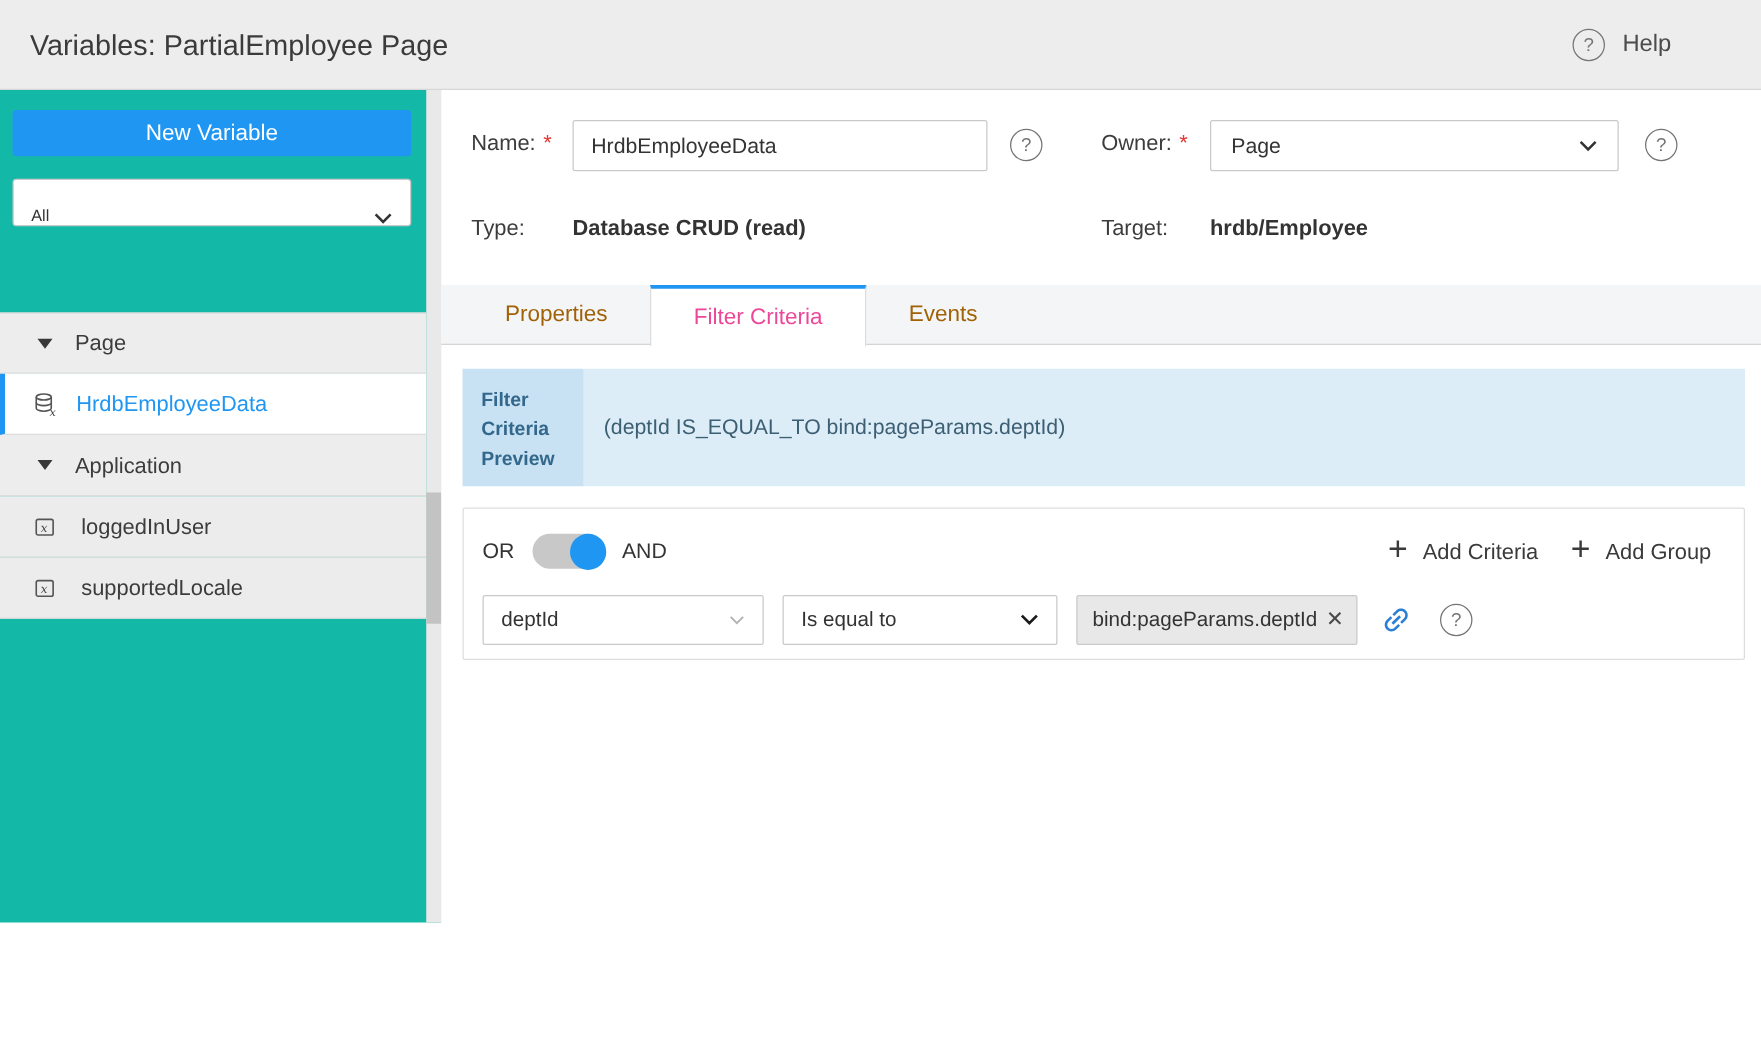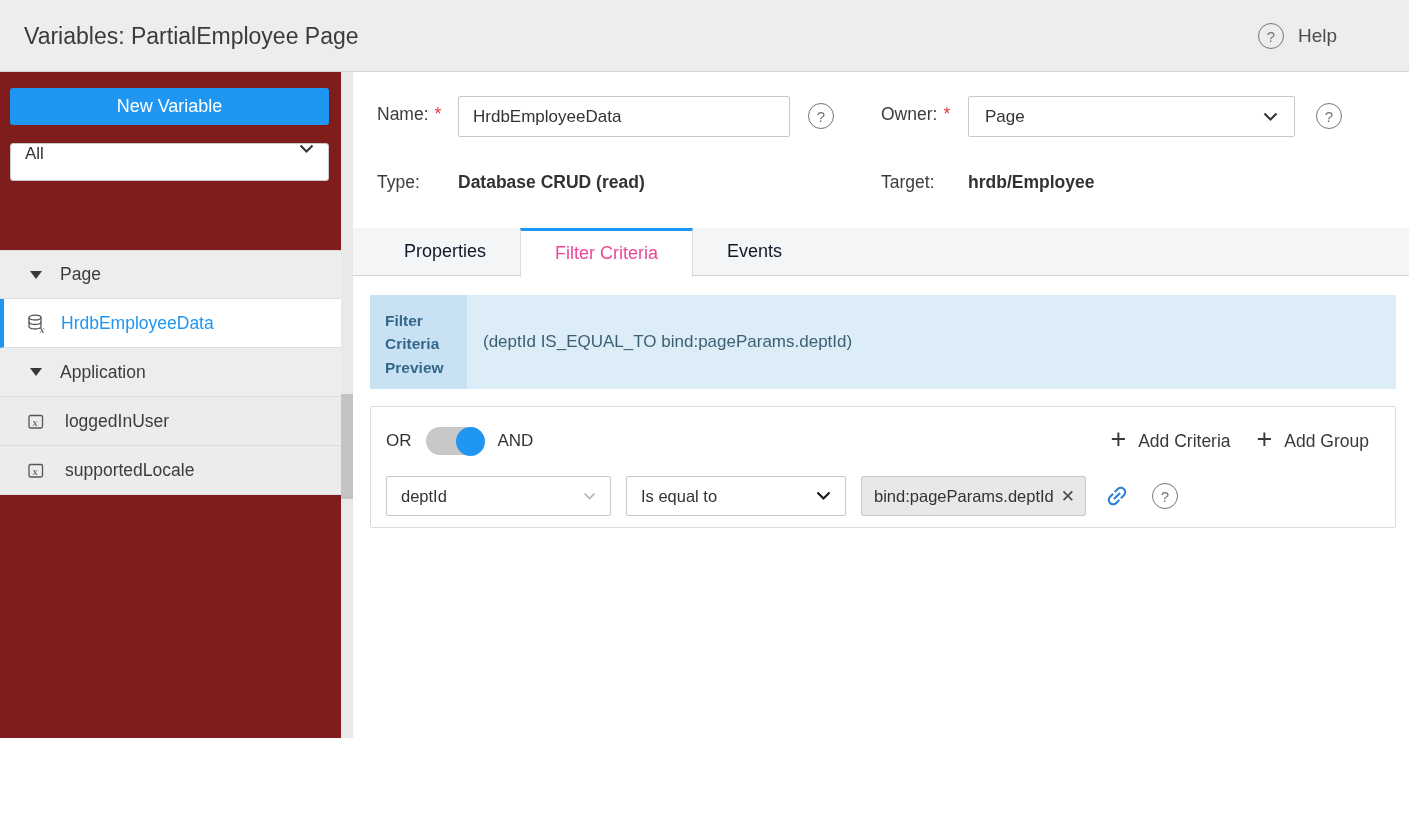--- a/index.html
+++ b/index.html
@@ -7,25 +7,25 @@
   .screen { position:relative; width:1409px; height:838px; background:#fff; overflow:hidden; }
 
   
   .hdr { position:absolute; left:0; top:0; width:1409px; height:72px; background:#ededee; border-bottom:1px solid #d7d7d7; }
   .hdr-title { position:absolute; left:24px; top:0; height:68px; line-height:72px; font-size:23px; color:#3b3b3b; }
   .hdr-help { position:absolute; right:72px; top:0; height:72px; display:flex; align-items:center; gap:14px; cursor:pointer; }
   .qcircle { width:26px; height:26px; border:1.6px solid #757575; border-radius:50%; display:flex; align-items:center; justify-content:center; font-size:15px; color:#757575; background:transparent; }
   .hdr-help-label { font-size:19px; color:#4c4c4c; }
 
   
-  .sidebar { position:absolute; left:0; top:72px; width:353px; height:666px; background:#7f1d1d; }
+  .sidebar { position:absolute; left:0; top:72px; width:353px; height:666px; background:#14b8a6; }
   .sb-scroll-track { position:absolute; right:0; top:0; width:12px; height:666px; background:#e9e9e9; }
   .sb-scroll-thumb { position:absolute; right:0; top:322px; width:12px; height:105px; background:#c3c3c3; }
   .btn-new { position:absolute; left:10px; top:16px; width:319px; height:37px; background:#2096f3; border:none; border-radius:3px; color:#fff; font-size:18px; font-family:inherit; cursor:pointer; }
-  .sb-select { position:absolute; left:10px; top:71px; width:319px; height:38px; background:#fff; border:1px solid #c9c9c9; border-radius:3px; display:flex; align-items:flex-start; padding:0 14px; font-size:17px; color:#333; cursor:pointer; }
+  .sb-select { position:absolute; left:10px; top:71px; width:319px; height:38px; background:#fff; border:1px solid #c9c9c9; border-radius:3px; display:flex; align-items:flex-end; padding:0 14px; font-size:13px; color:#333; cursor:pointer; }
   .sb-select .chev { margin-left:auto; }
   .sb-search { position:absolute; left:10px; top:125px; width:319px; height:39px; background:#fff; border:1px solid #c9c9c9; border-radius:3px; display:flex; align-items:center; padding:0 12px; }
   .sb-search input { border:none; outline:none; flex:1; font-size:17px; color:#444; font-family:inherit; margin-left:10px; background:transparent; }
   .sb-search input::placeholder { color:#9a9a9a; }
 
   .tree { position:absolute; left:0; top:178px; width:341px; }
   .trow { height:49px; display:flex; align-items:center; border-bottom:1px solid #dcdcdc; background:#ececec; cursor:pointer; }
   .trow:first-child { border-top:1px solid #dcdcdc; }
   .trow.group { background:#ededed; }
   .trow.sel { background:#ffffff; border-left:4px solid #2096f3; }
@@ -40,21 +40,21 @@
   .flabel { position:absolute; font-size:17.5px; color:#3c3c3c; }
   .req { color:#e53935; margin-left:6px; }
   .finput { position:absolute; height:41px; border:1px solid #c9c9c9; border-radius:2px; font-size:17px; color:#333; padding:0 14px; font-family:inherit; background:#fff; }
   .fselect { position:absolute; height:41px; border:1px solid #c9c9c9; border-radius:2px; background:#fff; display:flex; align-items:center; padding:0 16px; font-size:17px; color:#333; cursor:pointer; }
   .fselect .chev { margin-left:auto; }
   .fvalue { position:absolute; font-size:17.5px; font-weight:bold; color:#333; }
   .help-abs { position:absolute; cursor:pointer; }
 
   
   .tabbar { position:absolute; left:0; top:156px; width:1056px; height:48px; background:#f4f5f6; border-bottom:1px solid #d4d4d4; display:flex; padding-left:17px; }
-  .tab { height:48px; line-height:46px; padding:0 34px; font-size:18px; color:#0f172a; cursor:pointer; }
+  .tab { height:48px; line-height:46px; padding:0 34px; font-size:18px; color:#a16207; cursor:pointer; }
   .tab.active { background:#fff; border-top:3px solid #2096f3; border-left:1px solid #ddd; border-right:1px solid #ddd; color:#ec4899; height:49px; line-height:44px; }
 
   
   .preview { position:absolute; left:17px; top:223px; width:1026px; height:94px; display:flex; }
   .preview-label { width:97px; background:#c8e2f3; color:#33688c; font-weight:bold; font-size:15.5px; line-height:1.5; padding:14px 0 0 15px; }
   .preview-body { flex:1; background:#dcedf8; display:flex; align-items:center; padding-left:16px; font-size:17px; color:#3d5f73; }
 
   
   .crit { position:absolute; left:17px; top:334px; width:1026px; height:122px; border:1px solid #dddddd; border-radius:2px; }
   .crit-top { position:absolute; left:15px; top:14px; height:40px; display:flex; align-items:center; }

